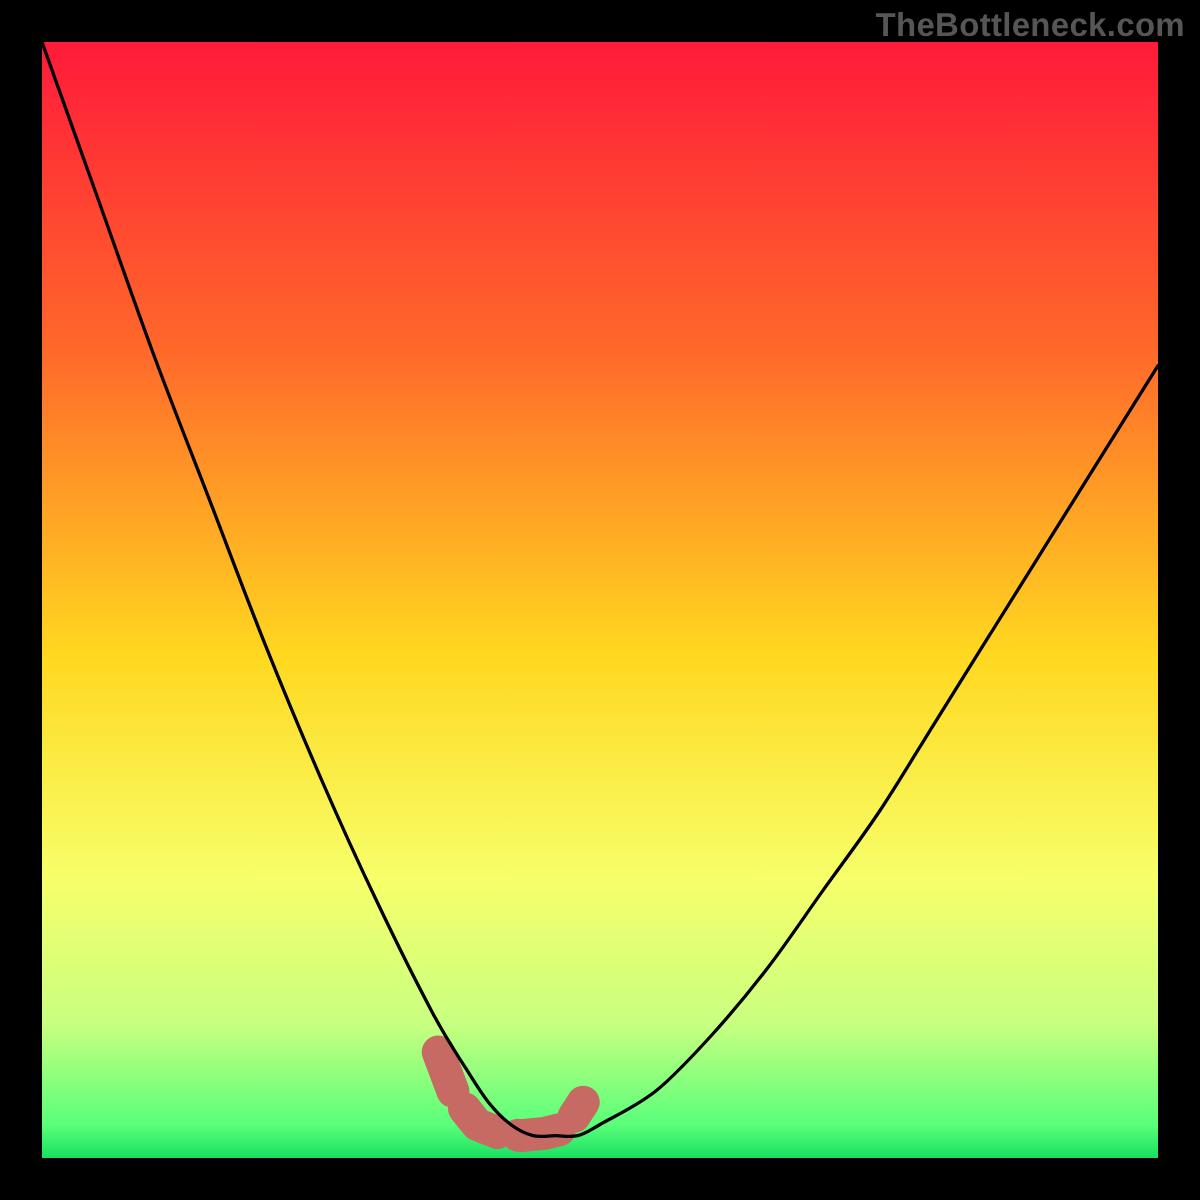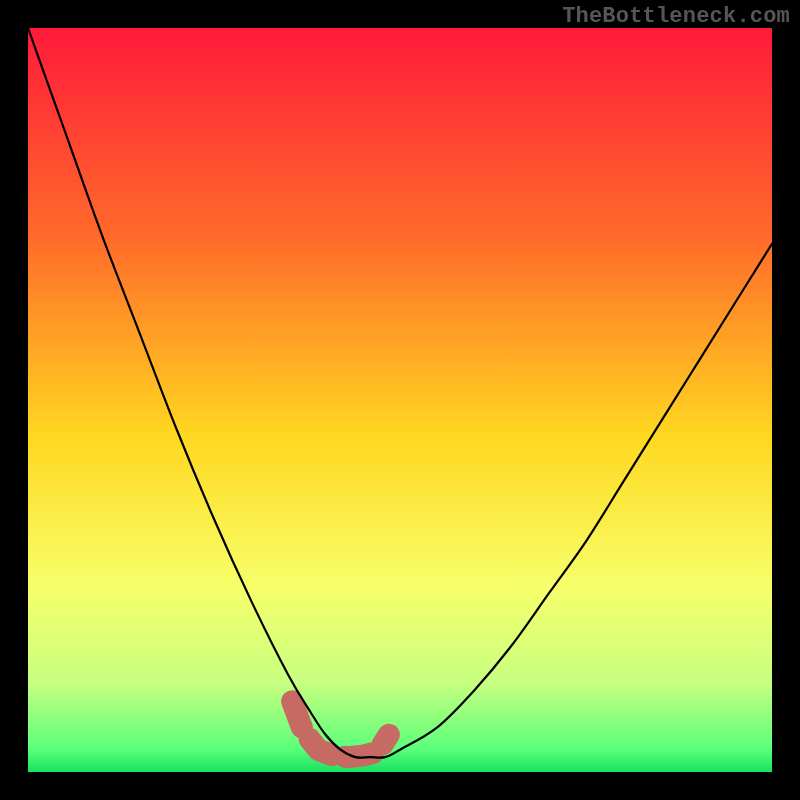--- a/index.html
+++ b/index.html
@@ -14,21 +14,21 @@
     position: absolute;
     left: 28px;
     top: 28px;
     width: 744px;
     height: 744px;
   }
   .attribution {
     position: absolute;
     top: 4px;
     right: 10px;
-    font-family: Liberation Mono, monospace;
+    font-family: Liberation Sans, sans-serif;
     font-size: 22px;
     font-weight: bold;
     color: #565656;
     letter-spacing: 0.2px;
   }
   svg { display: block; }
 </style>
 </head>
 <body>
 

